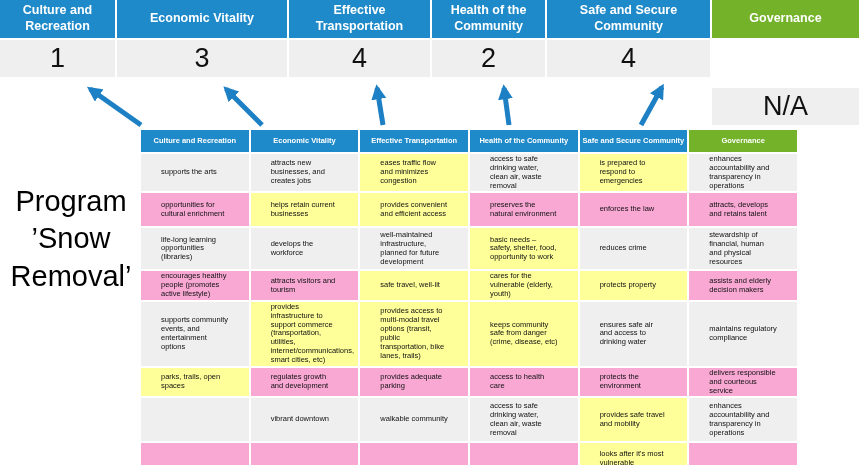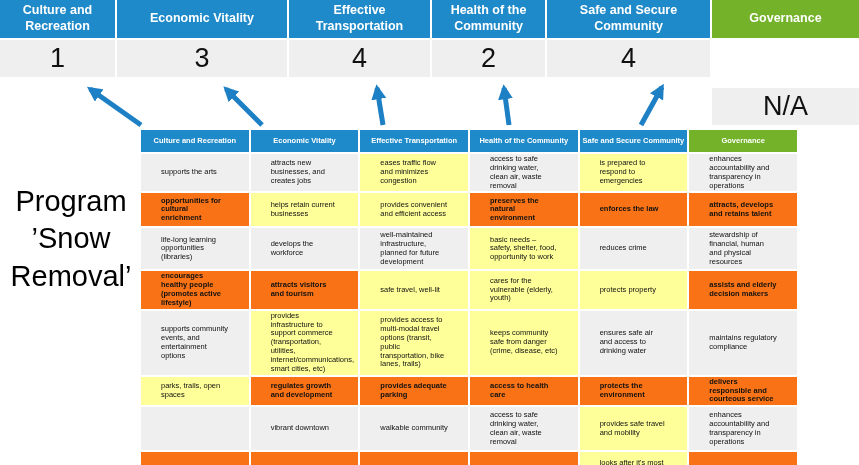--- a/index.html
+++ b/index.html
@@ -30,21 +30,21 @@
     font-size:7.5px; line-height:1.18; color:#111111;
   }
   .matrix th {
     height:20px; padding:1px 2px; text-align:center; vertical-align:middle;
     color:#ffffff; font-weight:bold; font-size:7.5px; line-height:1.15;
   }
   .matrix th.blue  { background:var(--header-blue,#1F8AC9); }
   .matrix th.green { background:var(--header-green,#73B229); }
   .matrix td { padding:1px 20px; vertical-align:middle; text-align:left; overflow:hidden; }
   .matrix td.band  { background:var(--band-gray,#EFEFEF); }
-  .matrix td.plain { background:#f97316;font-weight:bold; }
+  .matrix td.plain { background:#f9a8d4; }
   .matrix td.hl    { background:var(--highlight-yellow,#FFFF99); }
 </style>
 </head>
 <body>
 
 <div class="slide" style="--header-blue: #1F8AC9; --header-green: #73B229; --arrow-blue: #1D7FC4; --highlight-yellow: #FFFF99; --band-gray: #EFEFEF;">
 
   <div class="sb-row sb-head-row">
       <div class="sb-cell sb-head-cell blue" style="width: 115px;">Culture and Recreation</div>
       <div class="sb-cell sb-head-cell blue" style="width: 170px;">Economic Vitality</div>

